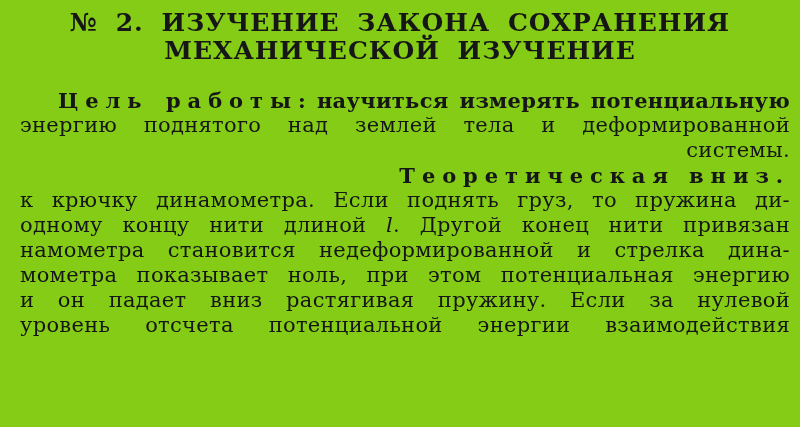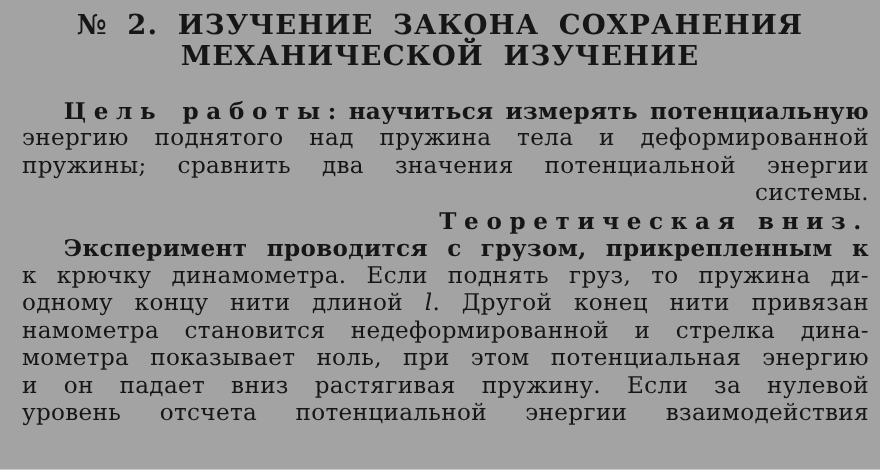--- a/index.html
+++ b/index.html
@@ -4,21 +4,21 @@
 <style>
   html, body {
     margin: 0;
     padding: 0;
     background: #ffffff;
   }
   .page {
     position: relative;
     width: 800px;
     height: 427px;
-    background: #a3a3a3;
+    background: #84cc16;
     color: #161616;
     font-family: "DejaVu Serif", "Liberation Serif", serif;
     overflow: hidden;
     box-sizing: border-box;
   }
   .title-block {
     padding-top: 9px;
     text-align: center;
     font-weight: bold;
     font-size: 25px;
@@ -55,25 +55,23 @@
 </head>
 <body>
 
 <div class="page">
   <h1 class="title-block" style="margin:0; font-size:25px;">
     <span class="title-line">№ 2. ИЗУЧЕНИЕ ЗАКОНА СОХРАНЕНИЯ</span>
     <span class="title-line">МЕХАНИЧЕСКОЙ ИЗУЧЕНИЕ</span>
   </h1>
   <div class="body-block">
       <div class="text-line justify indent"><span class="seg-spaced">Цель работы</span><span class="seg-normal">: научиться измерять потенциальную</span></div>
-      <div class="text-line justify"><span class="seg-normal">энергию поднятого над пружина тела и деформированной</span></div>
-      <div class="text-line justify"><span class="seg-normal">пружины; сравнить два значения потенциальной энергии</span></div>
+      <div class="text-line justify"><span class="seg-normal">энергию поднятого над землей тела и деформированной</span></div>
       <div class="text-line"><span class="seg-normal">системы.</span></div>
       <div class="text-line indent"><span class="seg-spaced">Теоретическая вниз.</span></div>
-      <div class="text-line justify indent"><span class="seg-normal">Эксперимент проводится с грузом, прикрепленным к</span></div>
       <div class="text-line justify"><span class="seg-normal">к крючку динамометра. Если поднять груз, то пружина ди-</span></div>
       <div class="text-line justify"><span class="seg-normal">одному концу нити длиной </span><span class="seg-italic">l</span><span class="seg-normal">. Другой конец нити привязан</span></div>
       <div class="text-line justify"><span class="seg-normal">намометра становится недеформированной и стрелка дина-</span></div>
       <div class="text-line justify"><span class="seg-normal">мометра показывает ноль, при этом потенциальная энергию</span></div>
       <div class="text-line justify"><span class="seg-normal">и он падает вниз растягивая пружину. Если за нулевой</span></div>
       <div class="text-line justify"><span class="seg-normal">уровень отсчета потенциальной энергии взаимодействия</span></div>
     </div>
 </div>
 
 </body></html>

